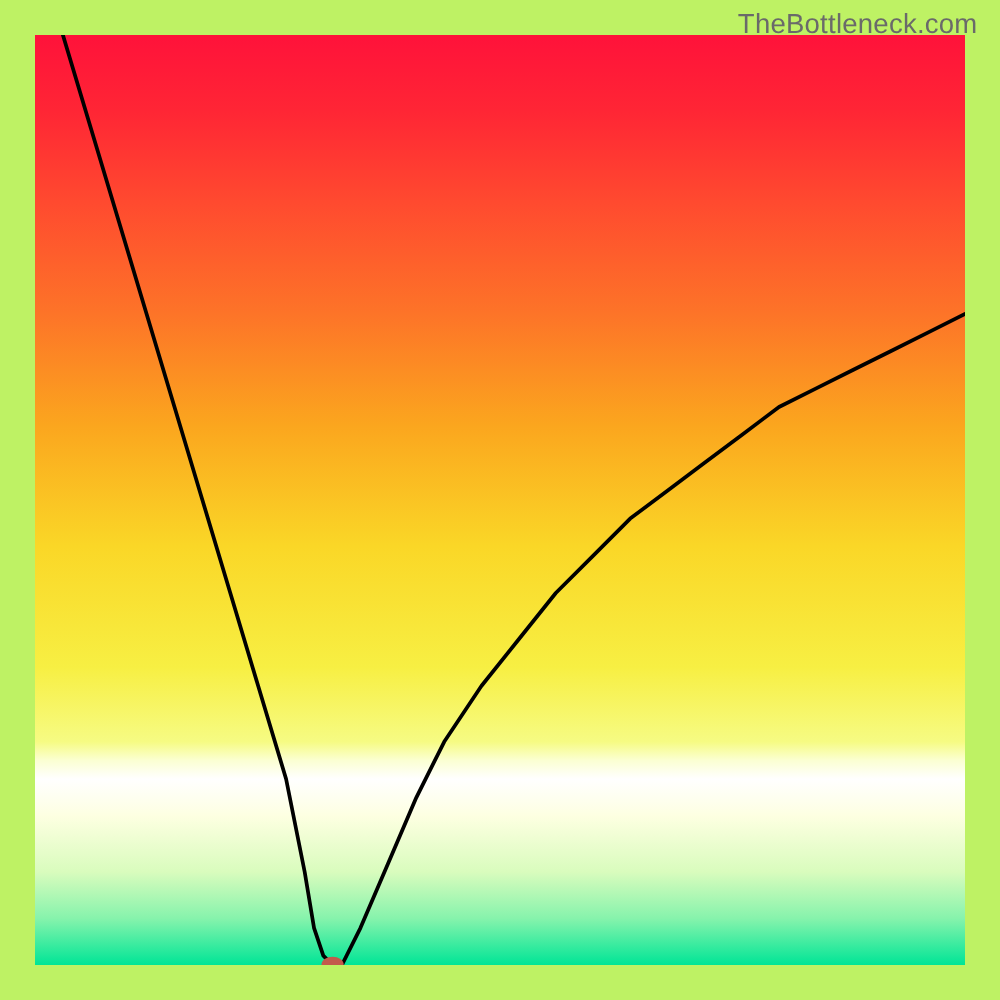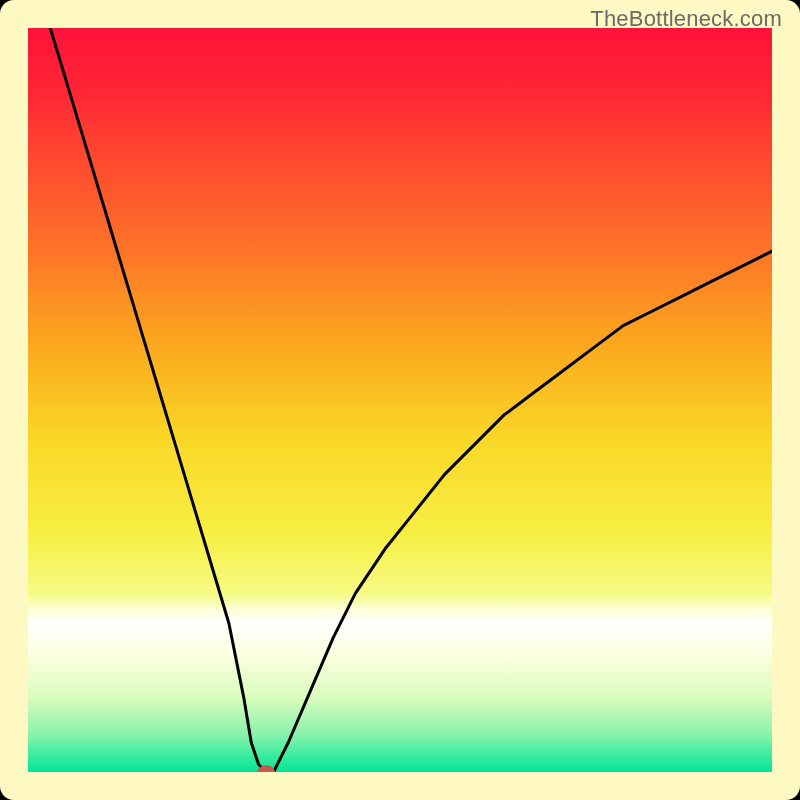--- a/index.html
+++ b/index.html
@@ -8,22 +8,21 @@
     width: 800px;
     height: 800px;
     overflow: hidden;
     background: #000;
     font-family: Arial, Helvetica, sans-serif;
   }
   .stage {
     position: relative;
     width: 800px;
     height: 800px;
-    background: #fef9c3;
-    border-radius: 14px;
+    background: #bef264;
   }
   .plot {
     position: absolute;
     left: 28px;
     top: 28px;
     width: 744px;
     height: 744px;
     overflow: hidden;
   }
   .gradient {

